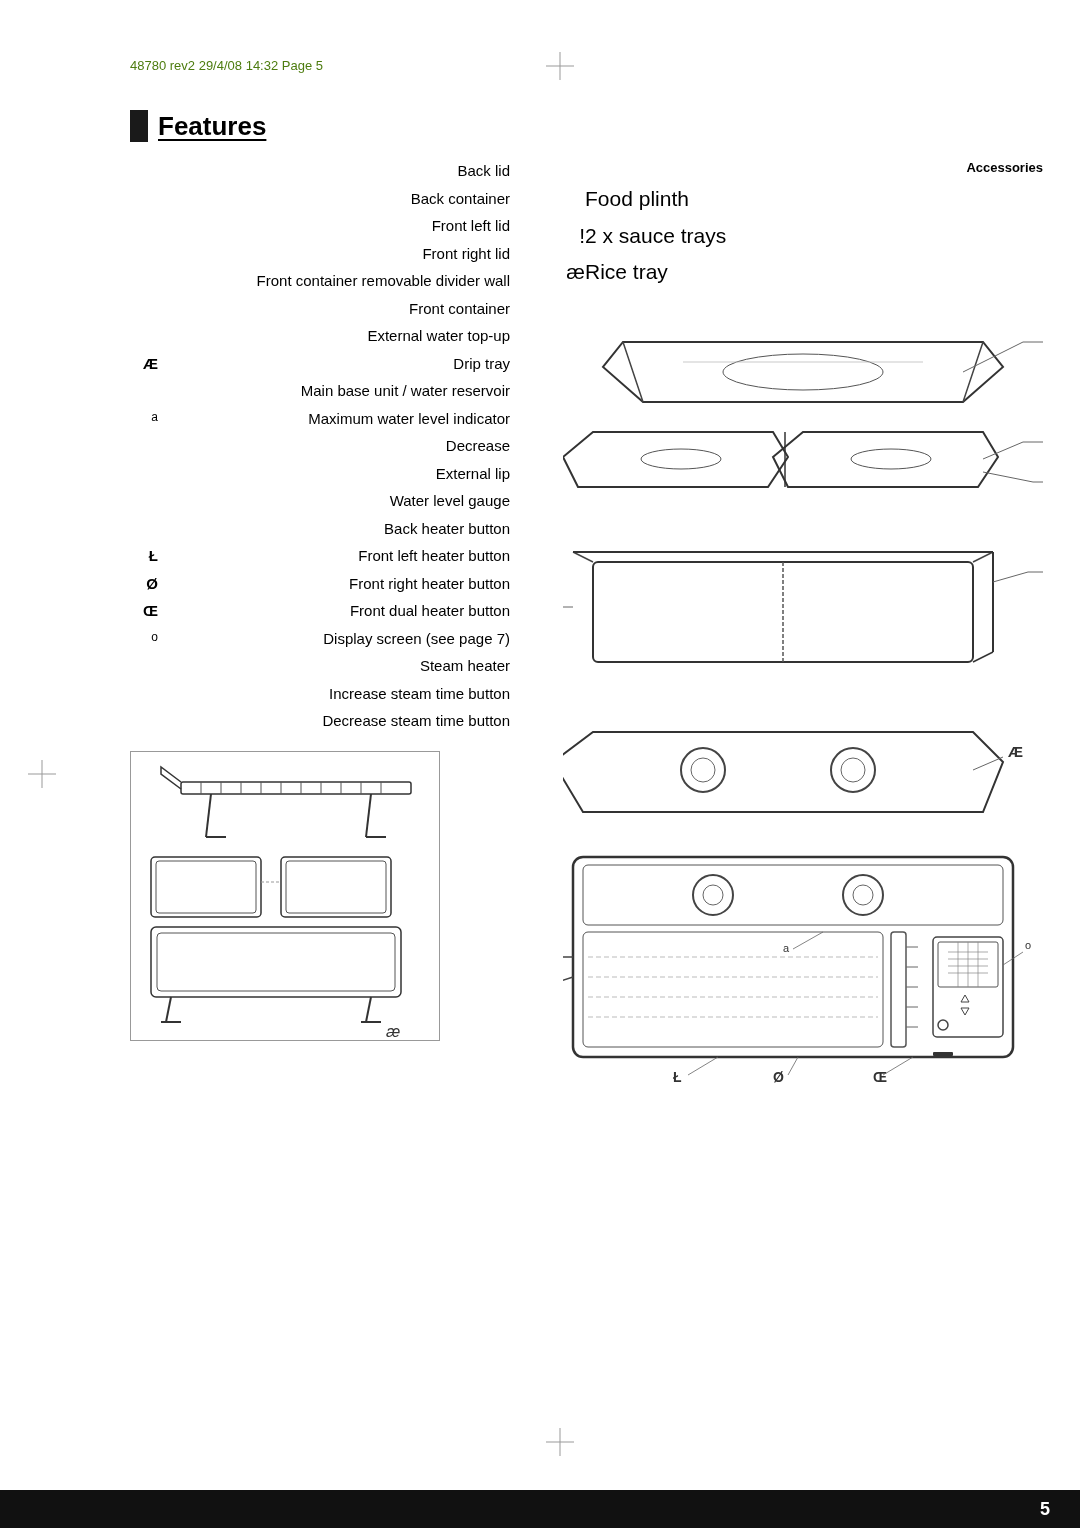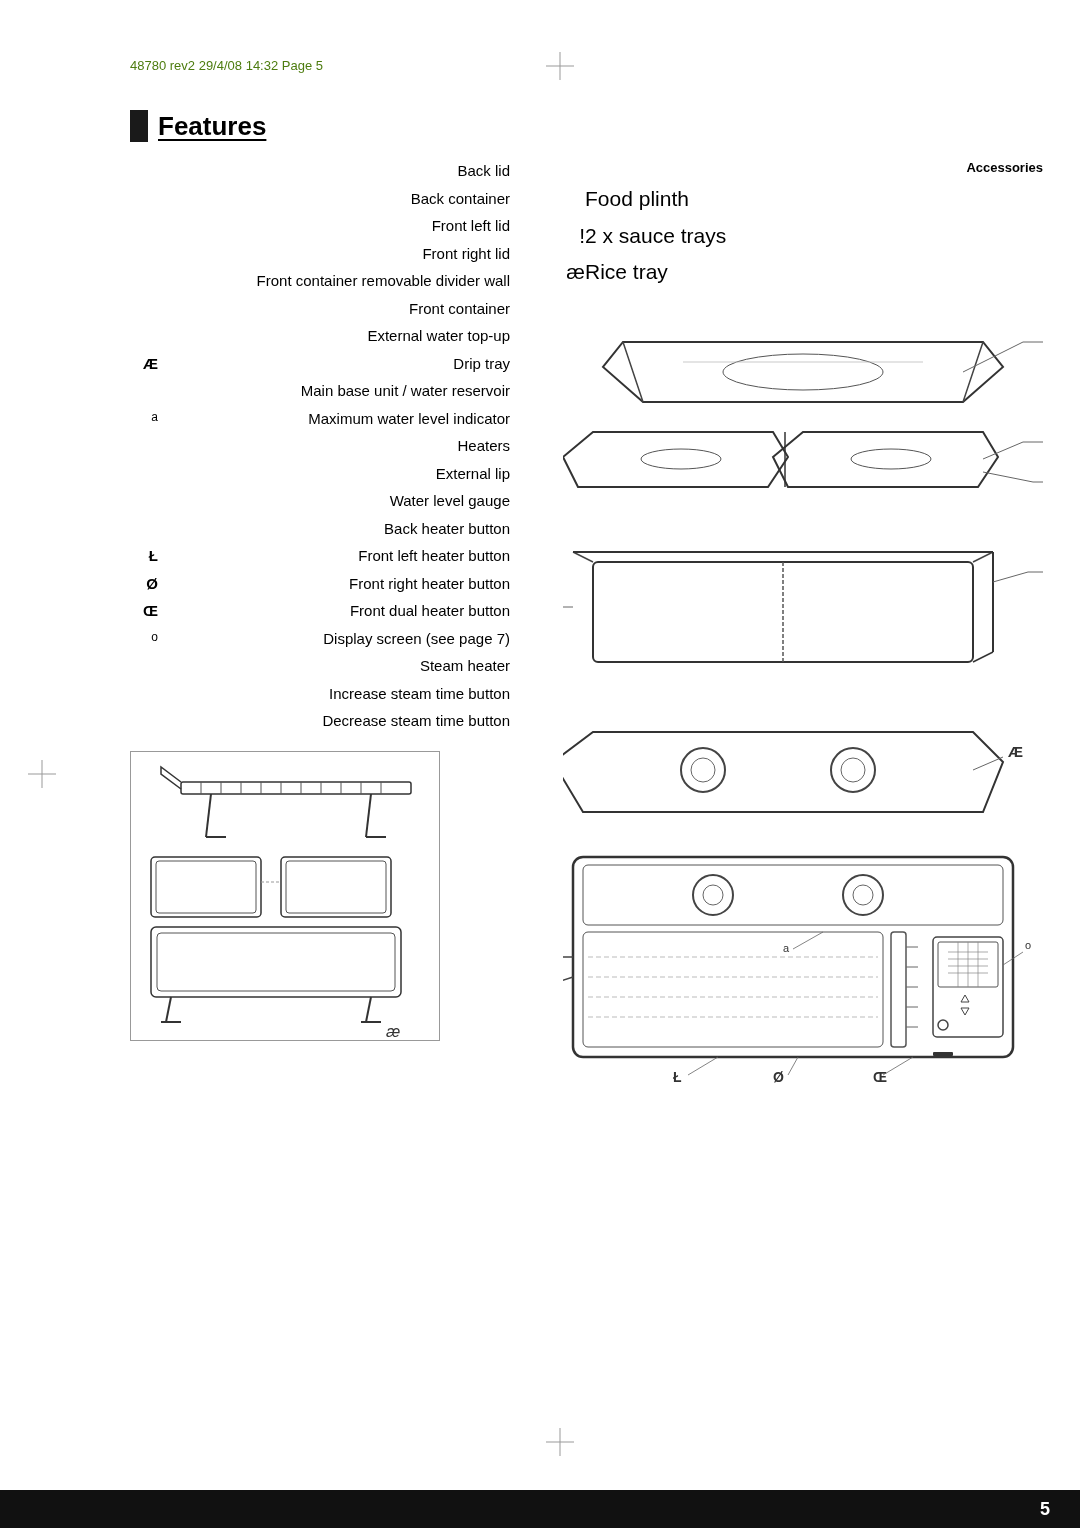--- a/index.html
+++ b/index.html
@@ -223,21 +223,21 @@
         <li>
             <span class="marker"></span>
             <span class="item-text">Main base unit / water reservoir</span>
           </li>
         <li>
             <span class="marker" style="font-size:12px;">a</span>
             <span class="item-text">Maximum water level indicator</span>
           </li>
         <li>
             <span class="marker"></span>
-            <span class="item-text">Heaters</span>
+            <span class="item-text">Decrease</span>
           </li>
         <li>
             <span class="marker"></span>
             <span class="item-text">External lip</span>
           </li>
         <li>
             <span class="marker"></span>
             <span class="item-text">Water level gauge</span>
           </li>
         <li>

